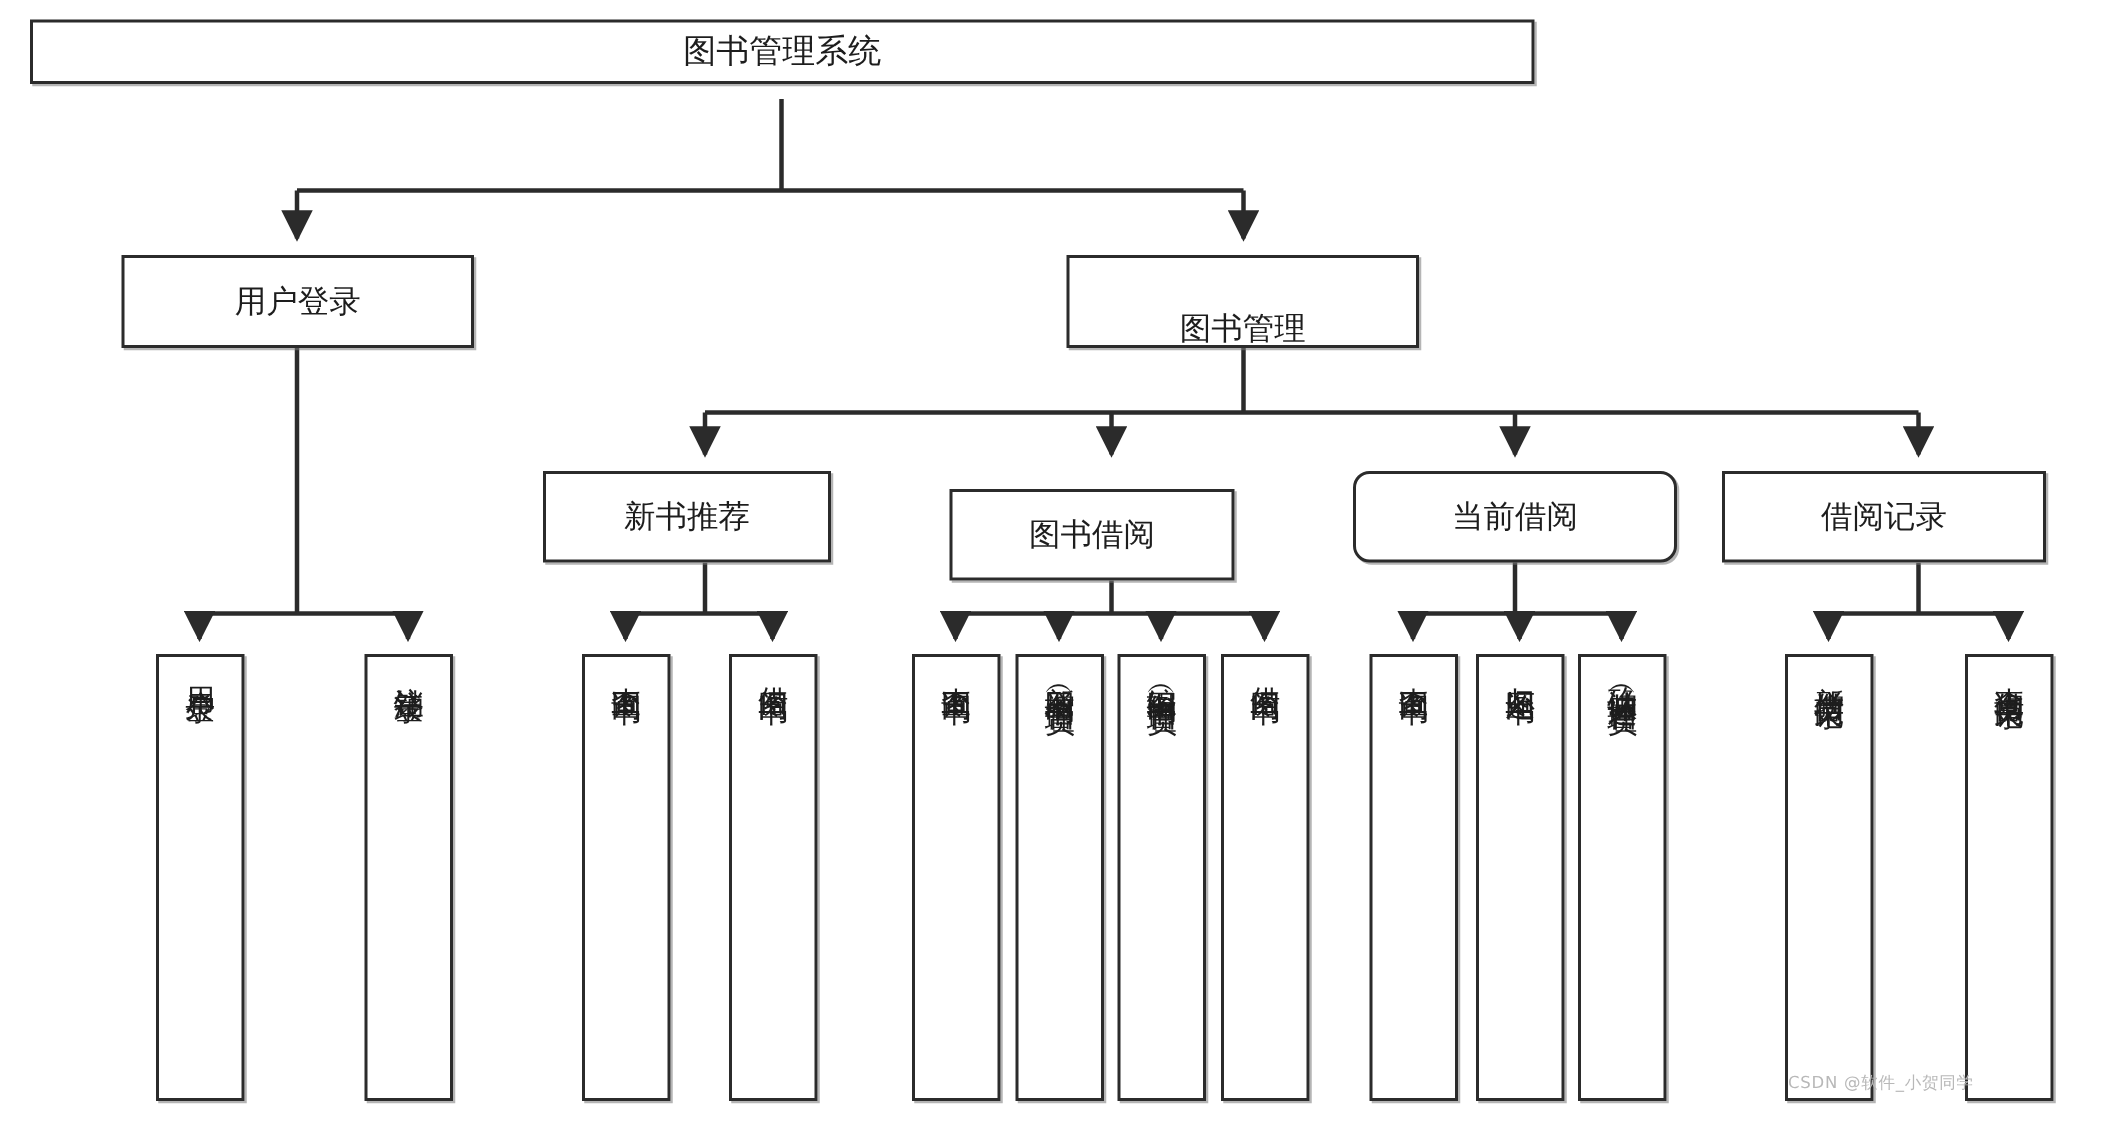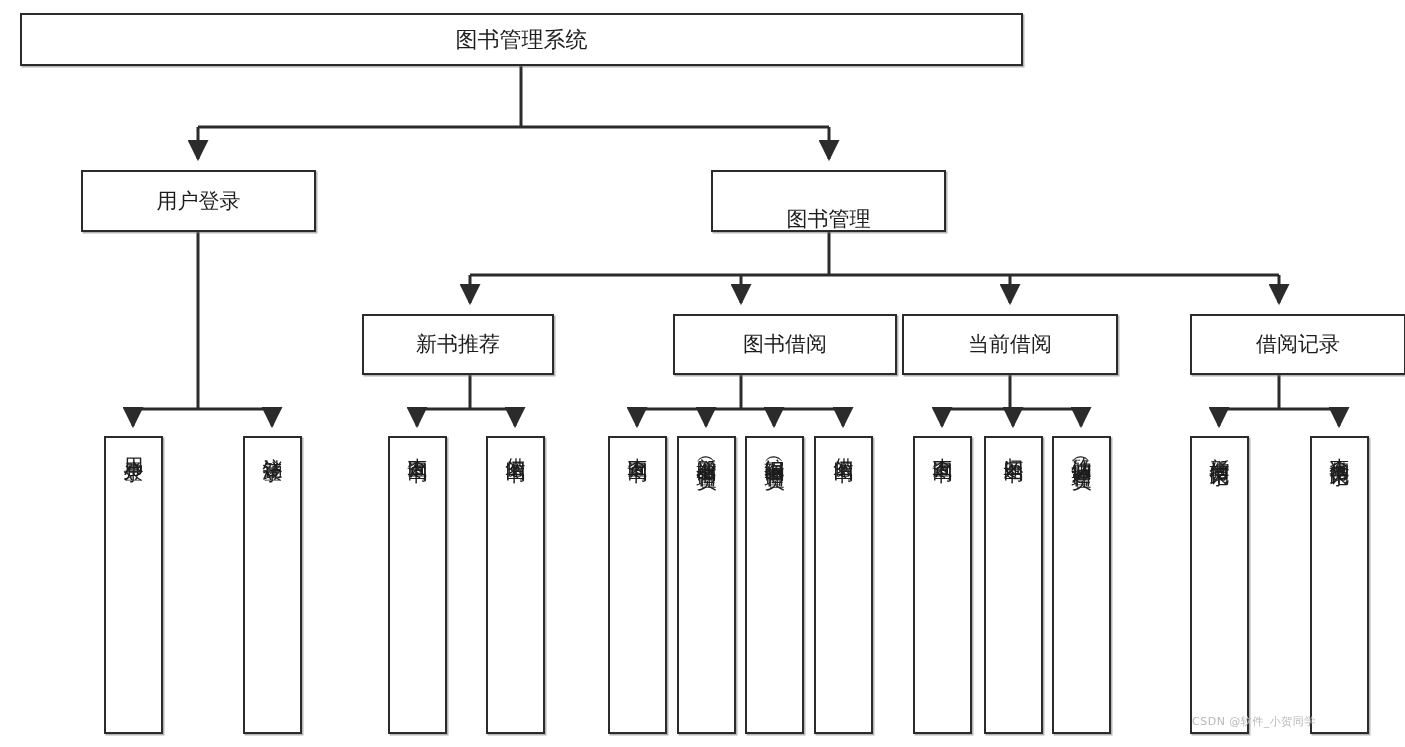--- a/index.html
+++ b/index.html
@@ -120,39 +120,39 @@
       <path d="M 1081 409 L 1081 426" marker-end="url(#arrow)"></path>
 
       <path d="M 1279 375 L 1279 409"></path>
       <path d="M 1219 409 L 1339 409"></path>
       <path d="M 1219 409 L 1219 426" marker-end="url(#arrow)"></path>
       <path d="M 1339 409 L 1339 426" marker-end="url(#arrow)"></path>
     </g>
   </svg>
 
   <div id="nodes-layer">
-      <div class="node horiz root" style="left: 20px; top: 13px; width: 1003px; height: 53px; align-items: center;">
+      <div class="node horiz root" style="left: 20px; top: 13px; width: 1003px; height: 43px; align-items: center;">
         <span class="label">图书管理系统</span>
       </div>
       <div class="node horiz" style="left: 81px; top: 170px; width: 235px; height: 62px;">
         <span class="label">用户登录</span>
       </div>
       <div class="node horiz" style="left: 711px; top: 170px; width: 235px; height: 62px; align-items: flex-end;">
         <span class="label">图书管理</span>
       </div>
       <div class="node horiz" style="left: 362px; top: 314px; width: 192px; height: 61px;">
         <span class="label">新书推荐</span>
       </div>
-      <div class="node horiz" style="left: 633px; top: 314px; width: 224px; height: 61px; margin-left: 40px;">
+      <div class="node horiz" style="left: 633px; top: 326px; width: 190px; height: 61px;">
         <span class="label">图书借阅</span>
       </div>
-      <div class="node horiz" style="left: 902px; top: 314px; width: 216px; height: 61px;">
+      <div class="node horiz" style="left: 902px; top: 314px; width: 216px; height: 61px; border-radius: 11px;">
         <span class="label">当前借阅</span>
       </div>
-      <div class="node horiz" style="left: 1190px; top: 314px; width: 216px; height: 61px;">
+      <div class="node horiz" style="left: 1148px; top: 314px; width: 216px; height: 61px;">
         <span class="label">借阅记录</span>
       </div>
       <div class="node vert" style="left: 104px; top: 436px; width: 59px; height: 298px;">
         <span class="label">用户登录</span>
       </div>
       <div class="node vert" style="left: 243px; top: 436px; width: 59px; height: 298px;">
         <span class="label">注销登录</span>
       </div>
       <div class="node vert" style="left: 388px; top: 436px; width: 59px; height: 298px;">
         <span class="label">查询图书</span>

